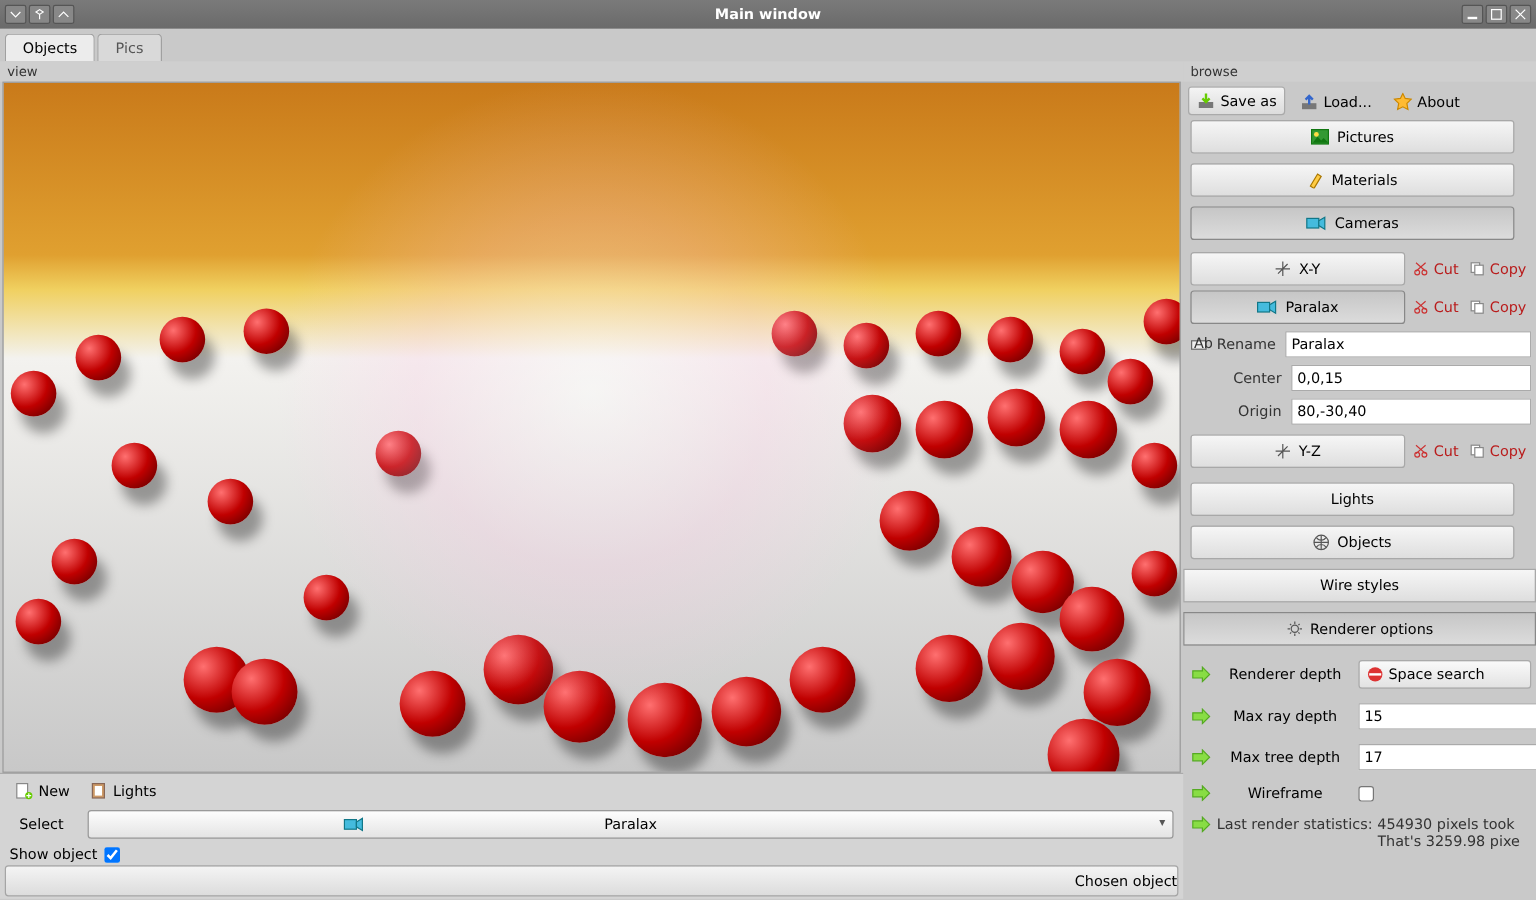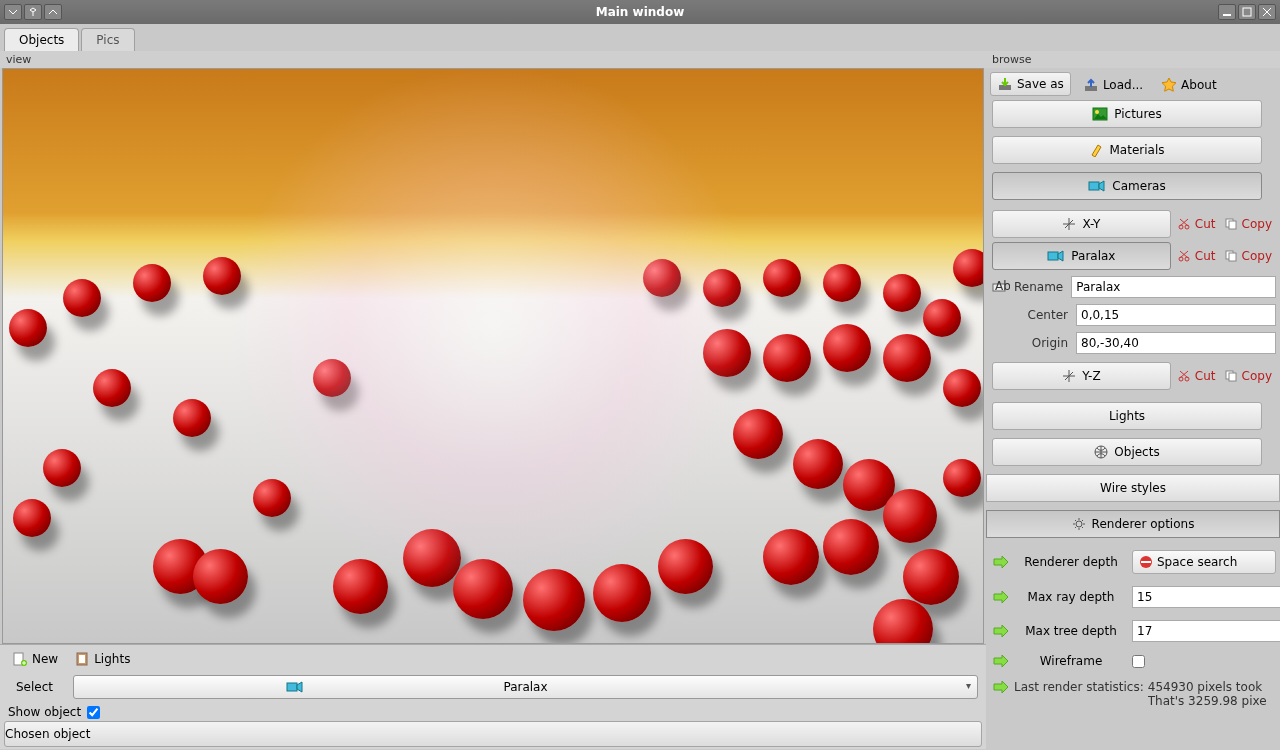--- a/index.html
+++ b/index.html
@@ -36,21 +36,21 @@
 .btn-row { display: flex; gap: 8px; align-items: center; padding: 2px 4px; }
 .mini-btn { display: inline-flex; align-items: center; gap: 4px; cursor: pointer; padding: 2px 4px; }
 .mini-btn .ic { width: 16px; height: 16px; }
 .select-row { display: flex; align-items: center; padding: 4px 4px; gap: 12px; }
 .select-row label { padding: 0 8px; }
 .dropdown { flex: 1; position: relative; }
 .dropdown-inner { background: linear-gradient(#fdfdfd,#e4e4e4); border: 1px solid #999; border-radius: 3px; height: 24px; display: flex; align-items: center; justify-content: center; position: relative; cursor: pointer; }
 .dropdown-inner .caret { position: absolute; right: 6px; top: 4px; font-size: 10px; color: #555; }
 .camera-glyph{position:absolute;left:calc(50% - 240px);top:4px;}
 .check-row { display: flex; align-items: center; gap: 6px; padding: 2px 4px; }
-.big-btn { background: linear-gradient(#f4f4f4,#dcdcdc); border: 1px solid #a5a5a5; border-radius: 3px; height: 26px; display: flex; align-items: center; justify-content: flex-start; cursor: pointer; }
+.big-btn { background: linear-gradient(#f4f4f4,#dcdcdc); border: 1px solid #a5a5a5; border-radius: 3px; height: 26px; display: flex; align-items: center; justify-content: flex-end; cursor: pointer; }
 
 
 .right .top-btns { display: flex; gap: 6px; padding: 4px; align-items: flex-end; }
 .right .top-btns .mini-btn { background: linear-gradient(#f4f4f4,#dcdcdc); border: 1px solid #aaa; border-radius: 3px; padding: 3px 6px; }
 .panel-body { flex: 1; overflow: hidden; padding: 0 4px 4px 6px; display:flex; flex-direction:column; gap:8px;}
 .wide-btn { background: linear-gradient(#f6f6f6,#dedede); border: 1px solid #a8a8a8; border-radius: 3px; height: 28px; display: flex; align-items: center; justify-content: center; gap: 6px; cursor: pointer; position:relative;}
 .wide-btn.pressed { background: linear-gradient(#c6c6c6,#dcdcdc); border: 1px solid #888; }
 .row-with-side{position:relative;padding-right:14px;}
 .camera-stack{display:flex;flex-direction:column;gap:4px;margin:2px 0 4px 0;}
 .two-btn-row{display:flex;align-items:center;}

